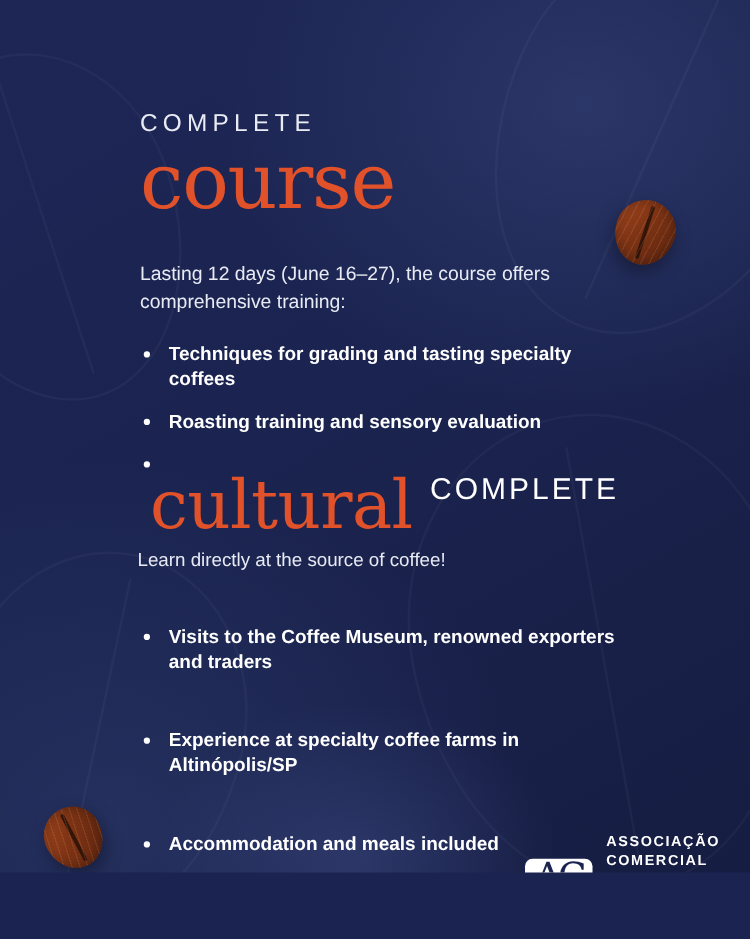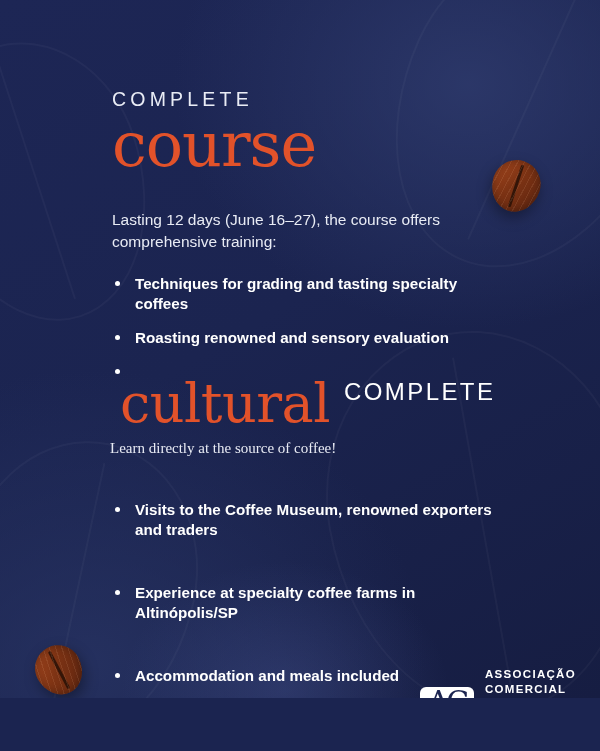--- a/index.html
+++ b/index.html
@@ -133,21 +133,20 @@
     font-size: 24px;
     letter-spacing: 2.4px;
     margin-left: 14px;
     padding-bottom: 7px;
   }
   .sub-lead {
     color: #e8ebf4;
     font-size: 15px;
     margin-top: 10px;
     margin-left: -2px;
-    font-family: Liberation Serif, serif;
   }
   ul.bullets.tight li { margin-bottom: 13px; margin-top: 43px; }
 
   
   .bean {
     position: absolute;
     z-index: 4;
     border-radius: 50% 50% 50% 50% / 46% 46% 54% 54%;
     background:
       linear-gradient(120deg, #a8481f 0%, #7d3314 45%, #5e2510 100%);
@@ -256,21 +255,21 @@
 
     <div class="lead">Lasting 12 days (June 16–27), the course offers comprehensive training:</div>
 
     <ul class="bullets">
       <li>
         <span class="dot"></span>
         <span>Techniques for grading and tasting specialty coffees</span>
       </li>
       <li>
         <span class="dot"></span>
-        <span>Roasting renowned and sensory evaluation</span>
+        <span>Roasting training and sensory evaluation</span>
       </li>
       <li>
         <span class="dot"></span>
       </li>
     </ul>
 
     <div class="section2">
       <div class="cultural-row">
         <span class="cultural">cultural</span>
         <span class="immersion">COMPLETE</span>

